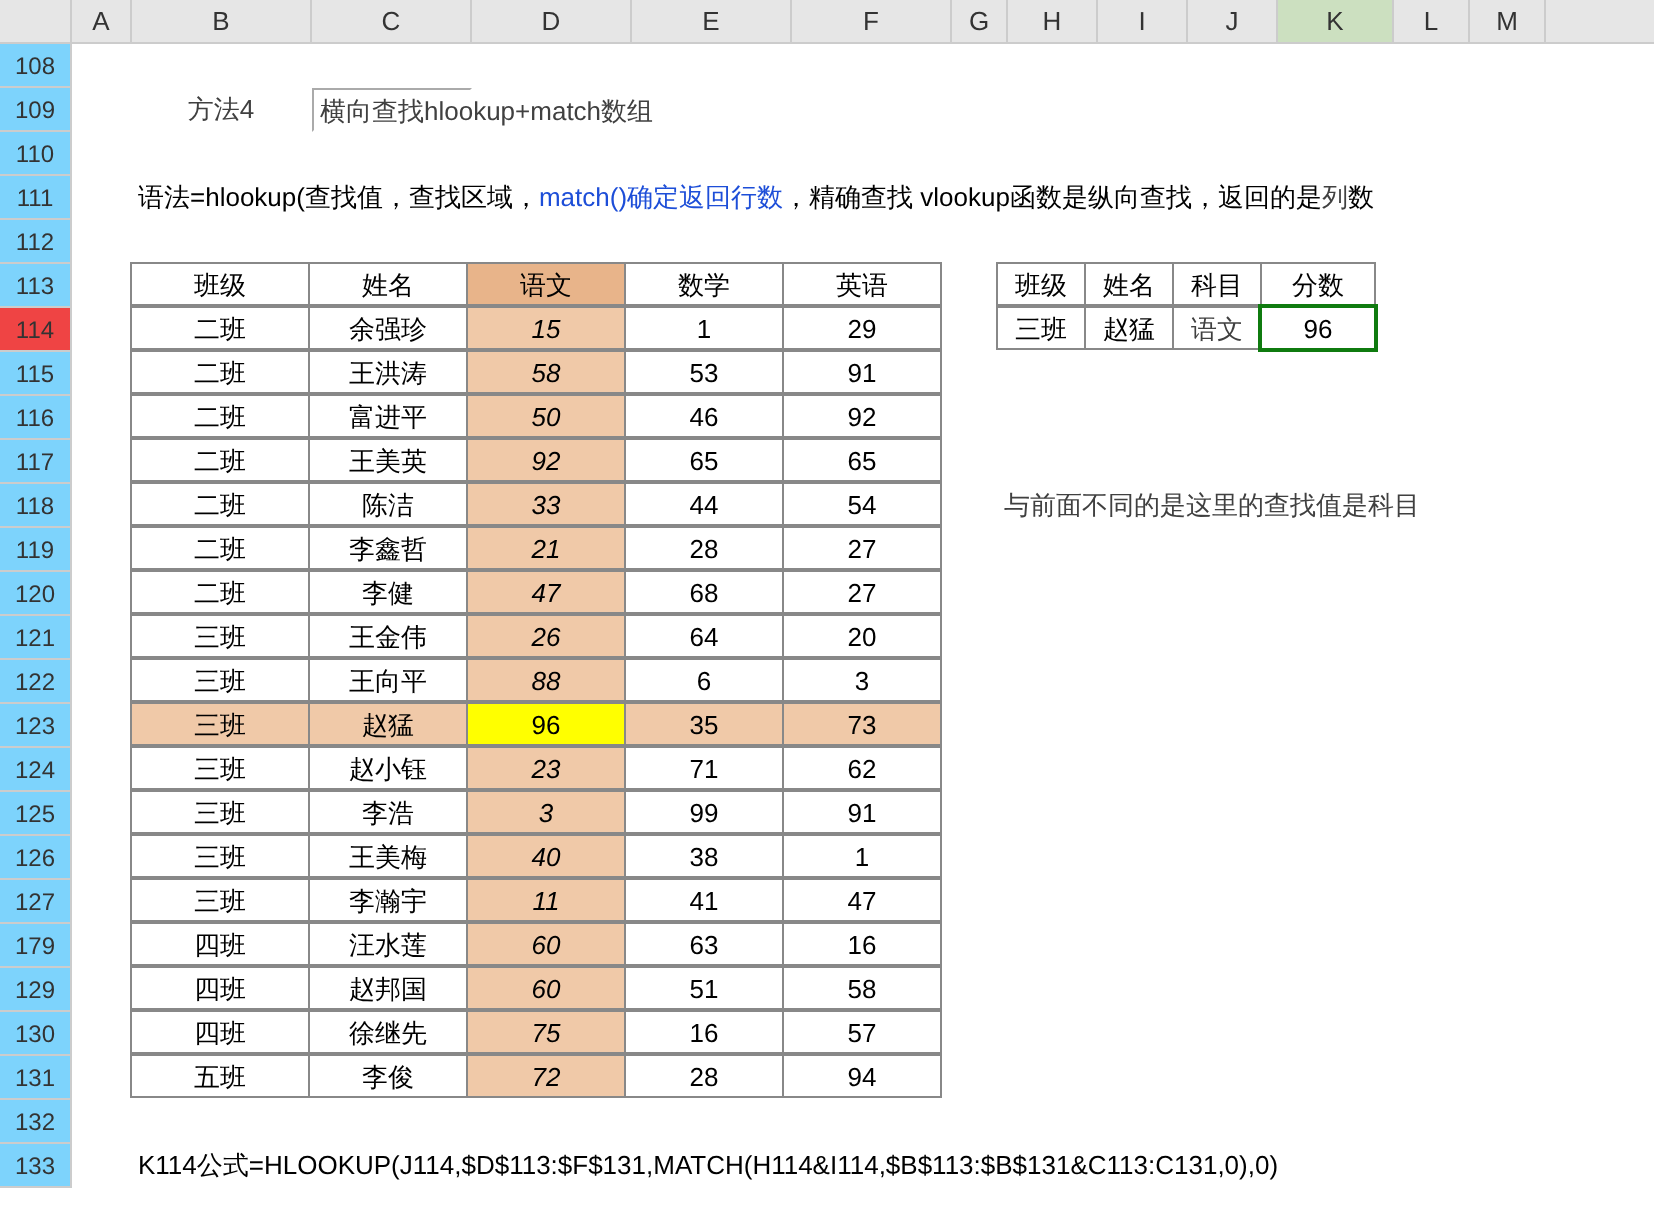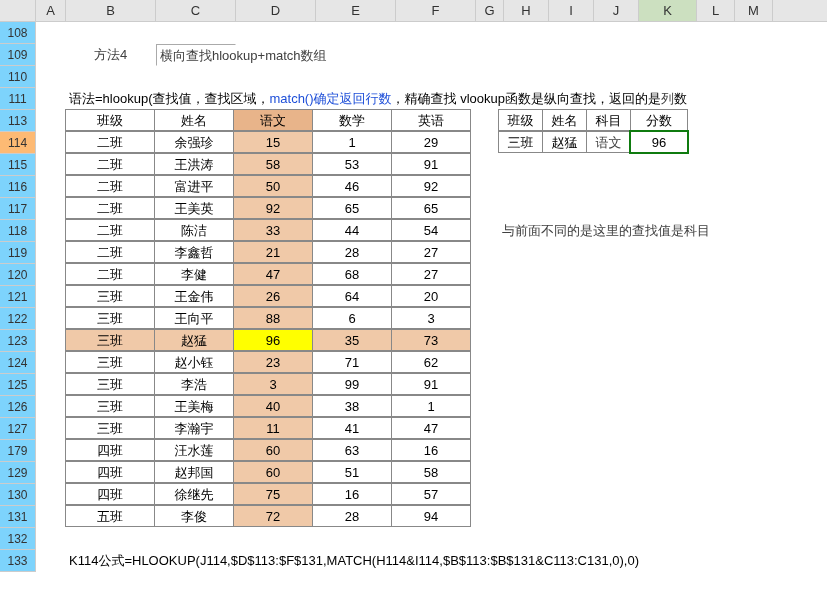--- a/index.html
+++ b/index.html
@@ -42,34 +42,34 @@
 .row-head {
   width: 36px;
   background: #7dd3fc;
   border-right: 1px solid #ccc;
   border-bottom: 1px solid #ccc;
   text-align: center;
   line-height: 22px;
   color: #333;
   font-size: 12px;
 }
-.row-head.selected { background: #fdba74; }
+.row-head.selected { background: #ef4444; }
 .cell {
   border-right: 1px solid transparent;
   border-bottom: 1px solid transparent;
   height: 22px;
   line-height: 21px;
   padding: 0 3px;
   overflow: visible;
   white-space: nowrap;
   font-size: 13px;
 }
 .bordered { border: 1px solid #888 !important; margin: -1px 0 0 -1px; text-align: center; }
 .hdr { background: #e8b48a; font-weight: 500; }
-.colhl { background: #f0c9a8; }
+.colhl { background: #f0c9a8; font-style: italic; }
 .rowhl { background: #f0c9a8; }
 .yellow { background: #ffff00; }
 .txt-red { color: #404040; }
 .txt-blue { color: #1d4ed8; }
 .center { text-align: center; }
 .active-cell {
   outline: 2px solid #0f7b0f;
   outline-offset: -1px;
   position: relative;
   z-index: 5;
@@ -174,20 +174,36 @@
         <div class="cell cF"></div>
         <div class="cell cG"></div>
         <div class="cell cH"></div>
         <div class="cell cI"></div>
         <div class="cell cJ"></div>
         <div class="cell cK"></div>
         <div class="cell cL"></div>
         <div class="cell cM"></div>
       </div>
       <div class="row">
+        <div class="row-head">112</div>
+        <div class="cell cA"></div>
+        <div class="cell cB"></div>
+        <div class="cell cC"></div>
+        <div class="cell cD"></div>
+        <div class="cell cE"></div>
+        <div class="cell cF"></div>
+        <div class="cell cG"></div>
+        <div class="cell cH"></div>
+        <div class="cell cI"></div>
+        <div class="cell cJ"></div>
+        <div class="cell cK"></div>
+        <div class="cell cL"></div>
+        <div class="cell cM"></div>
+      </div>
+      <div class="row">
         <div class="row-head">113</div>
         <div class="cell cA"></div>
         <div class="cell cB bordered center">班级</div>
         <div class="cell cC bordered center">姓名</div>
         <div class="cell cD bordered hdr">语文</div>
         <div class="cell cE bordered center">数学</div>
         <div class="cell cF bordered center">英语</div>
         <div class="cell cG"></div>
         <div class="cell cH bordered center">班级</div>
         <div class="cell cI bordered center">姓名</div>

